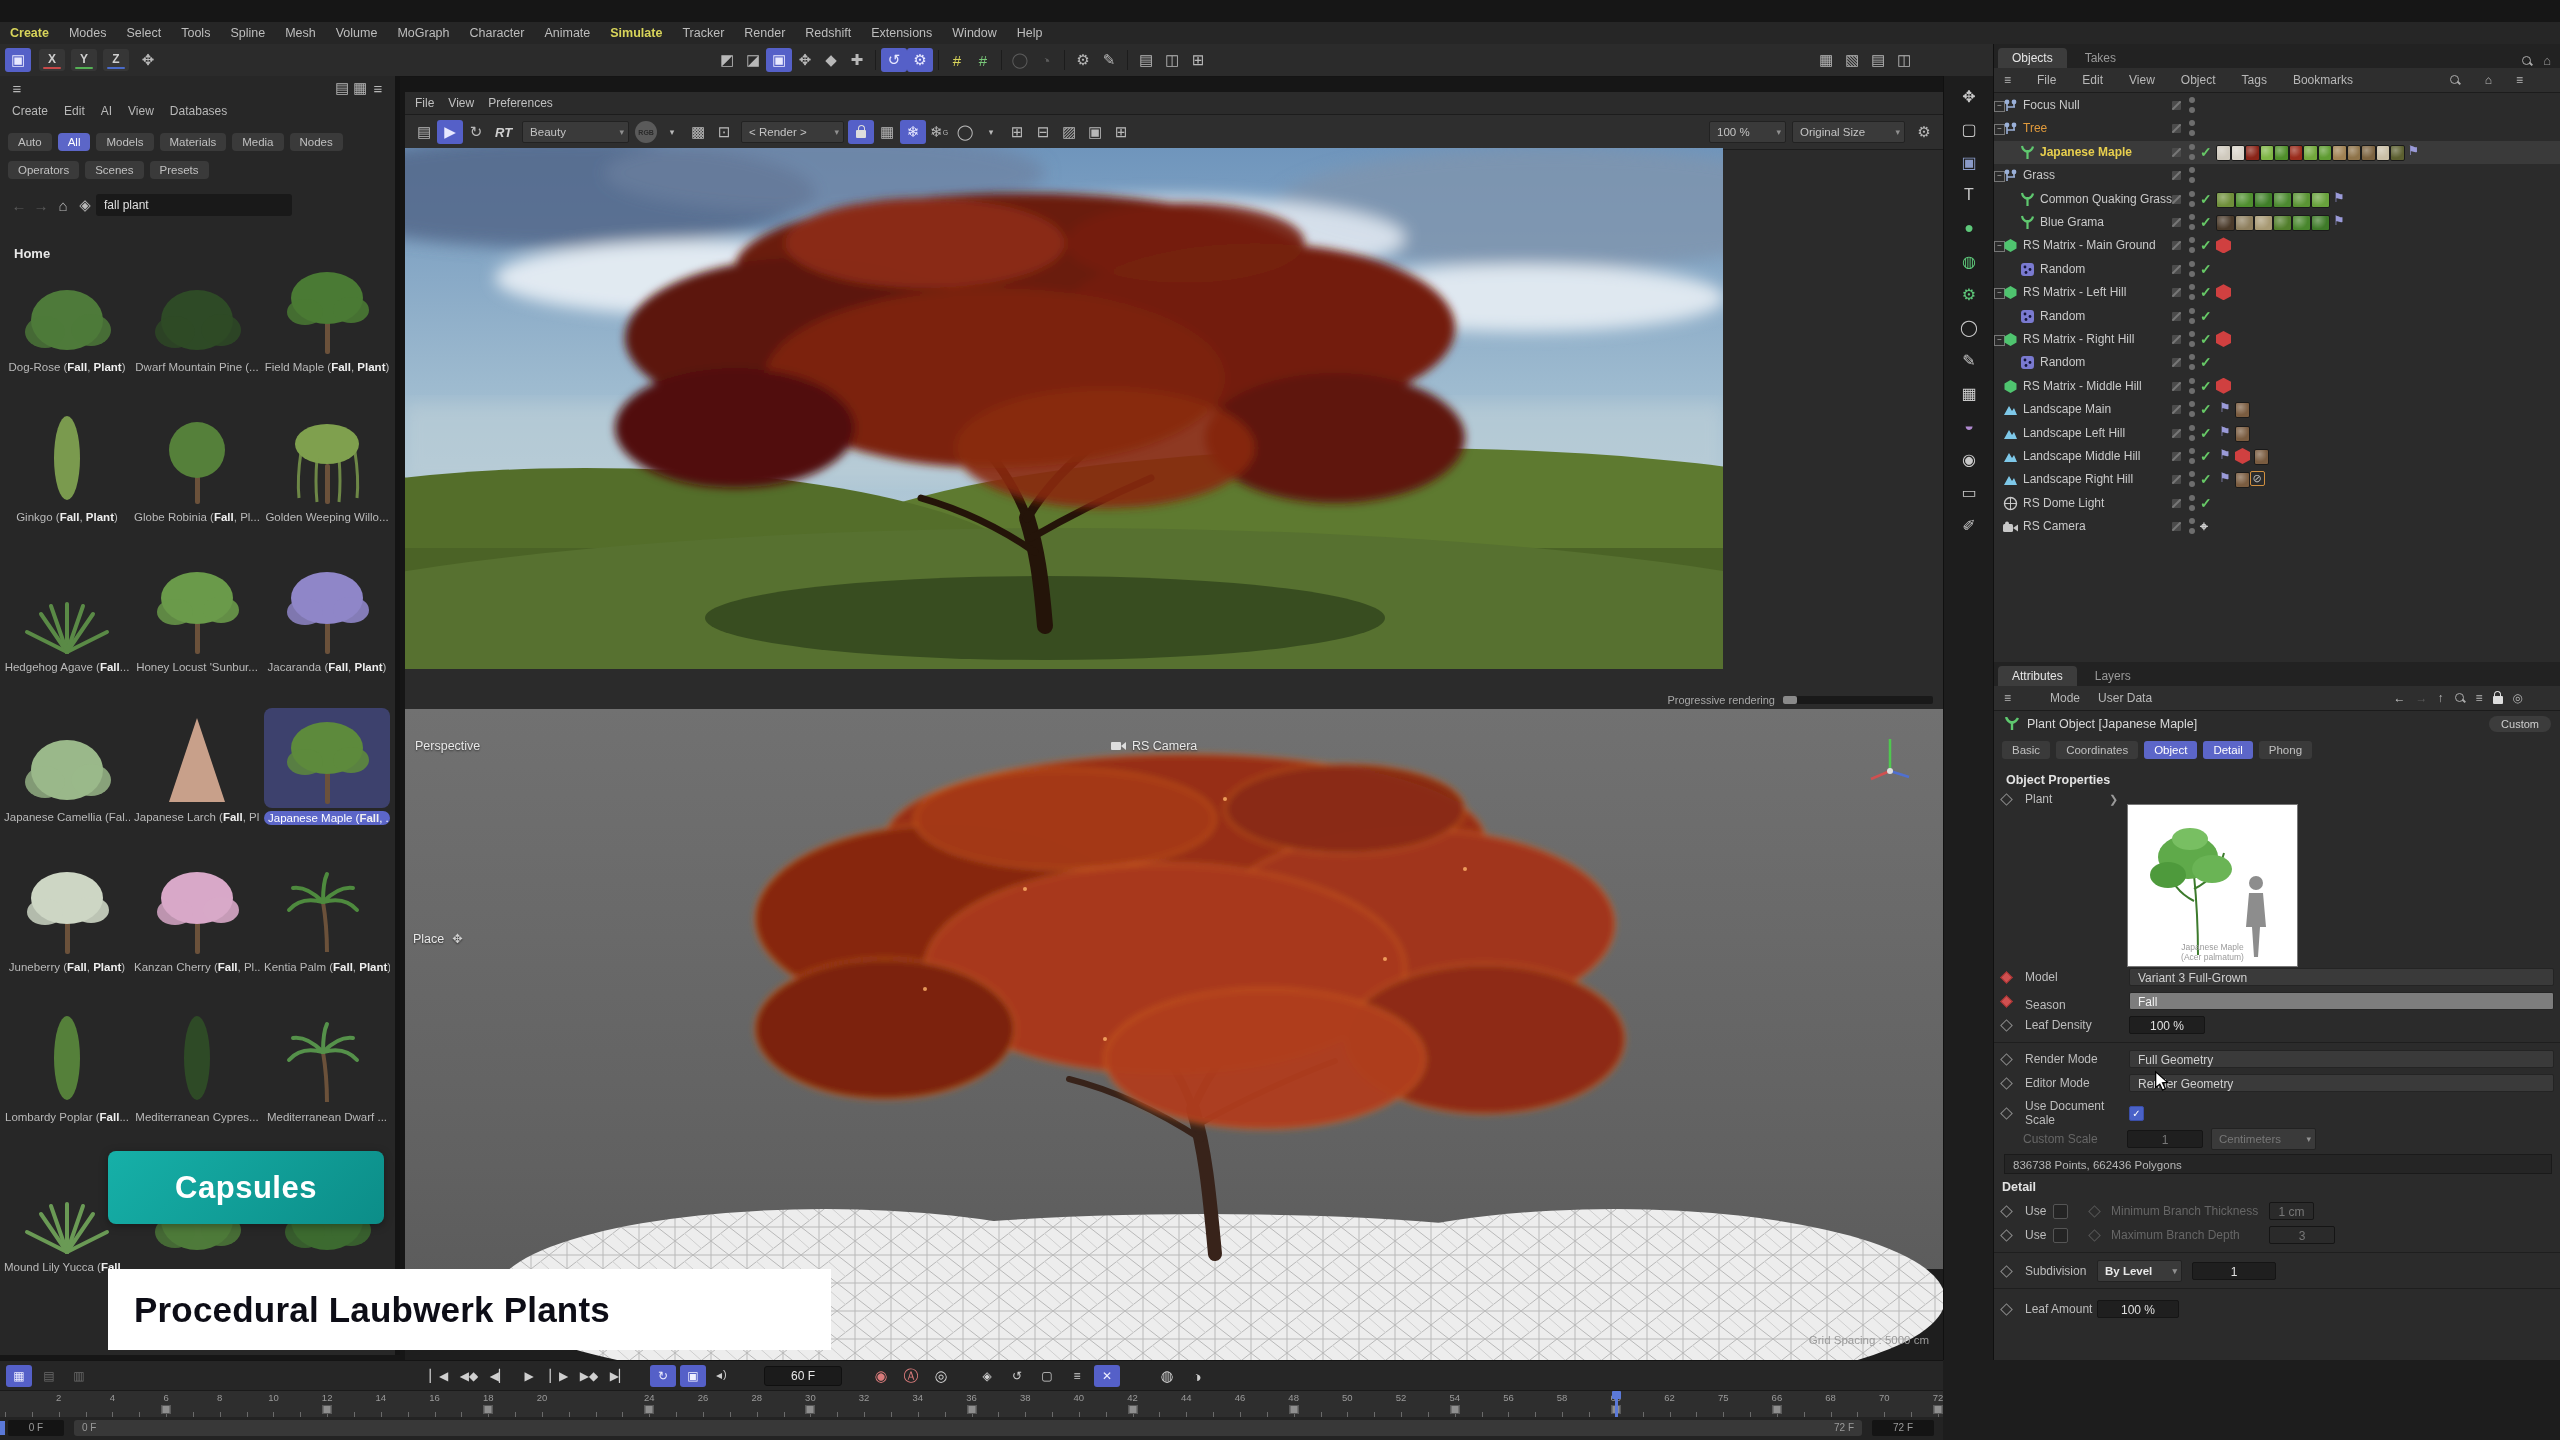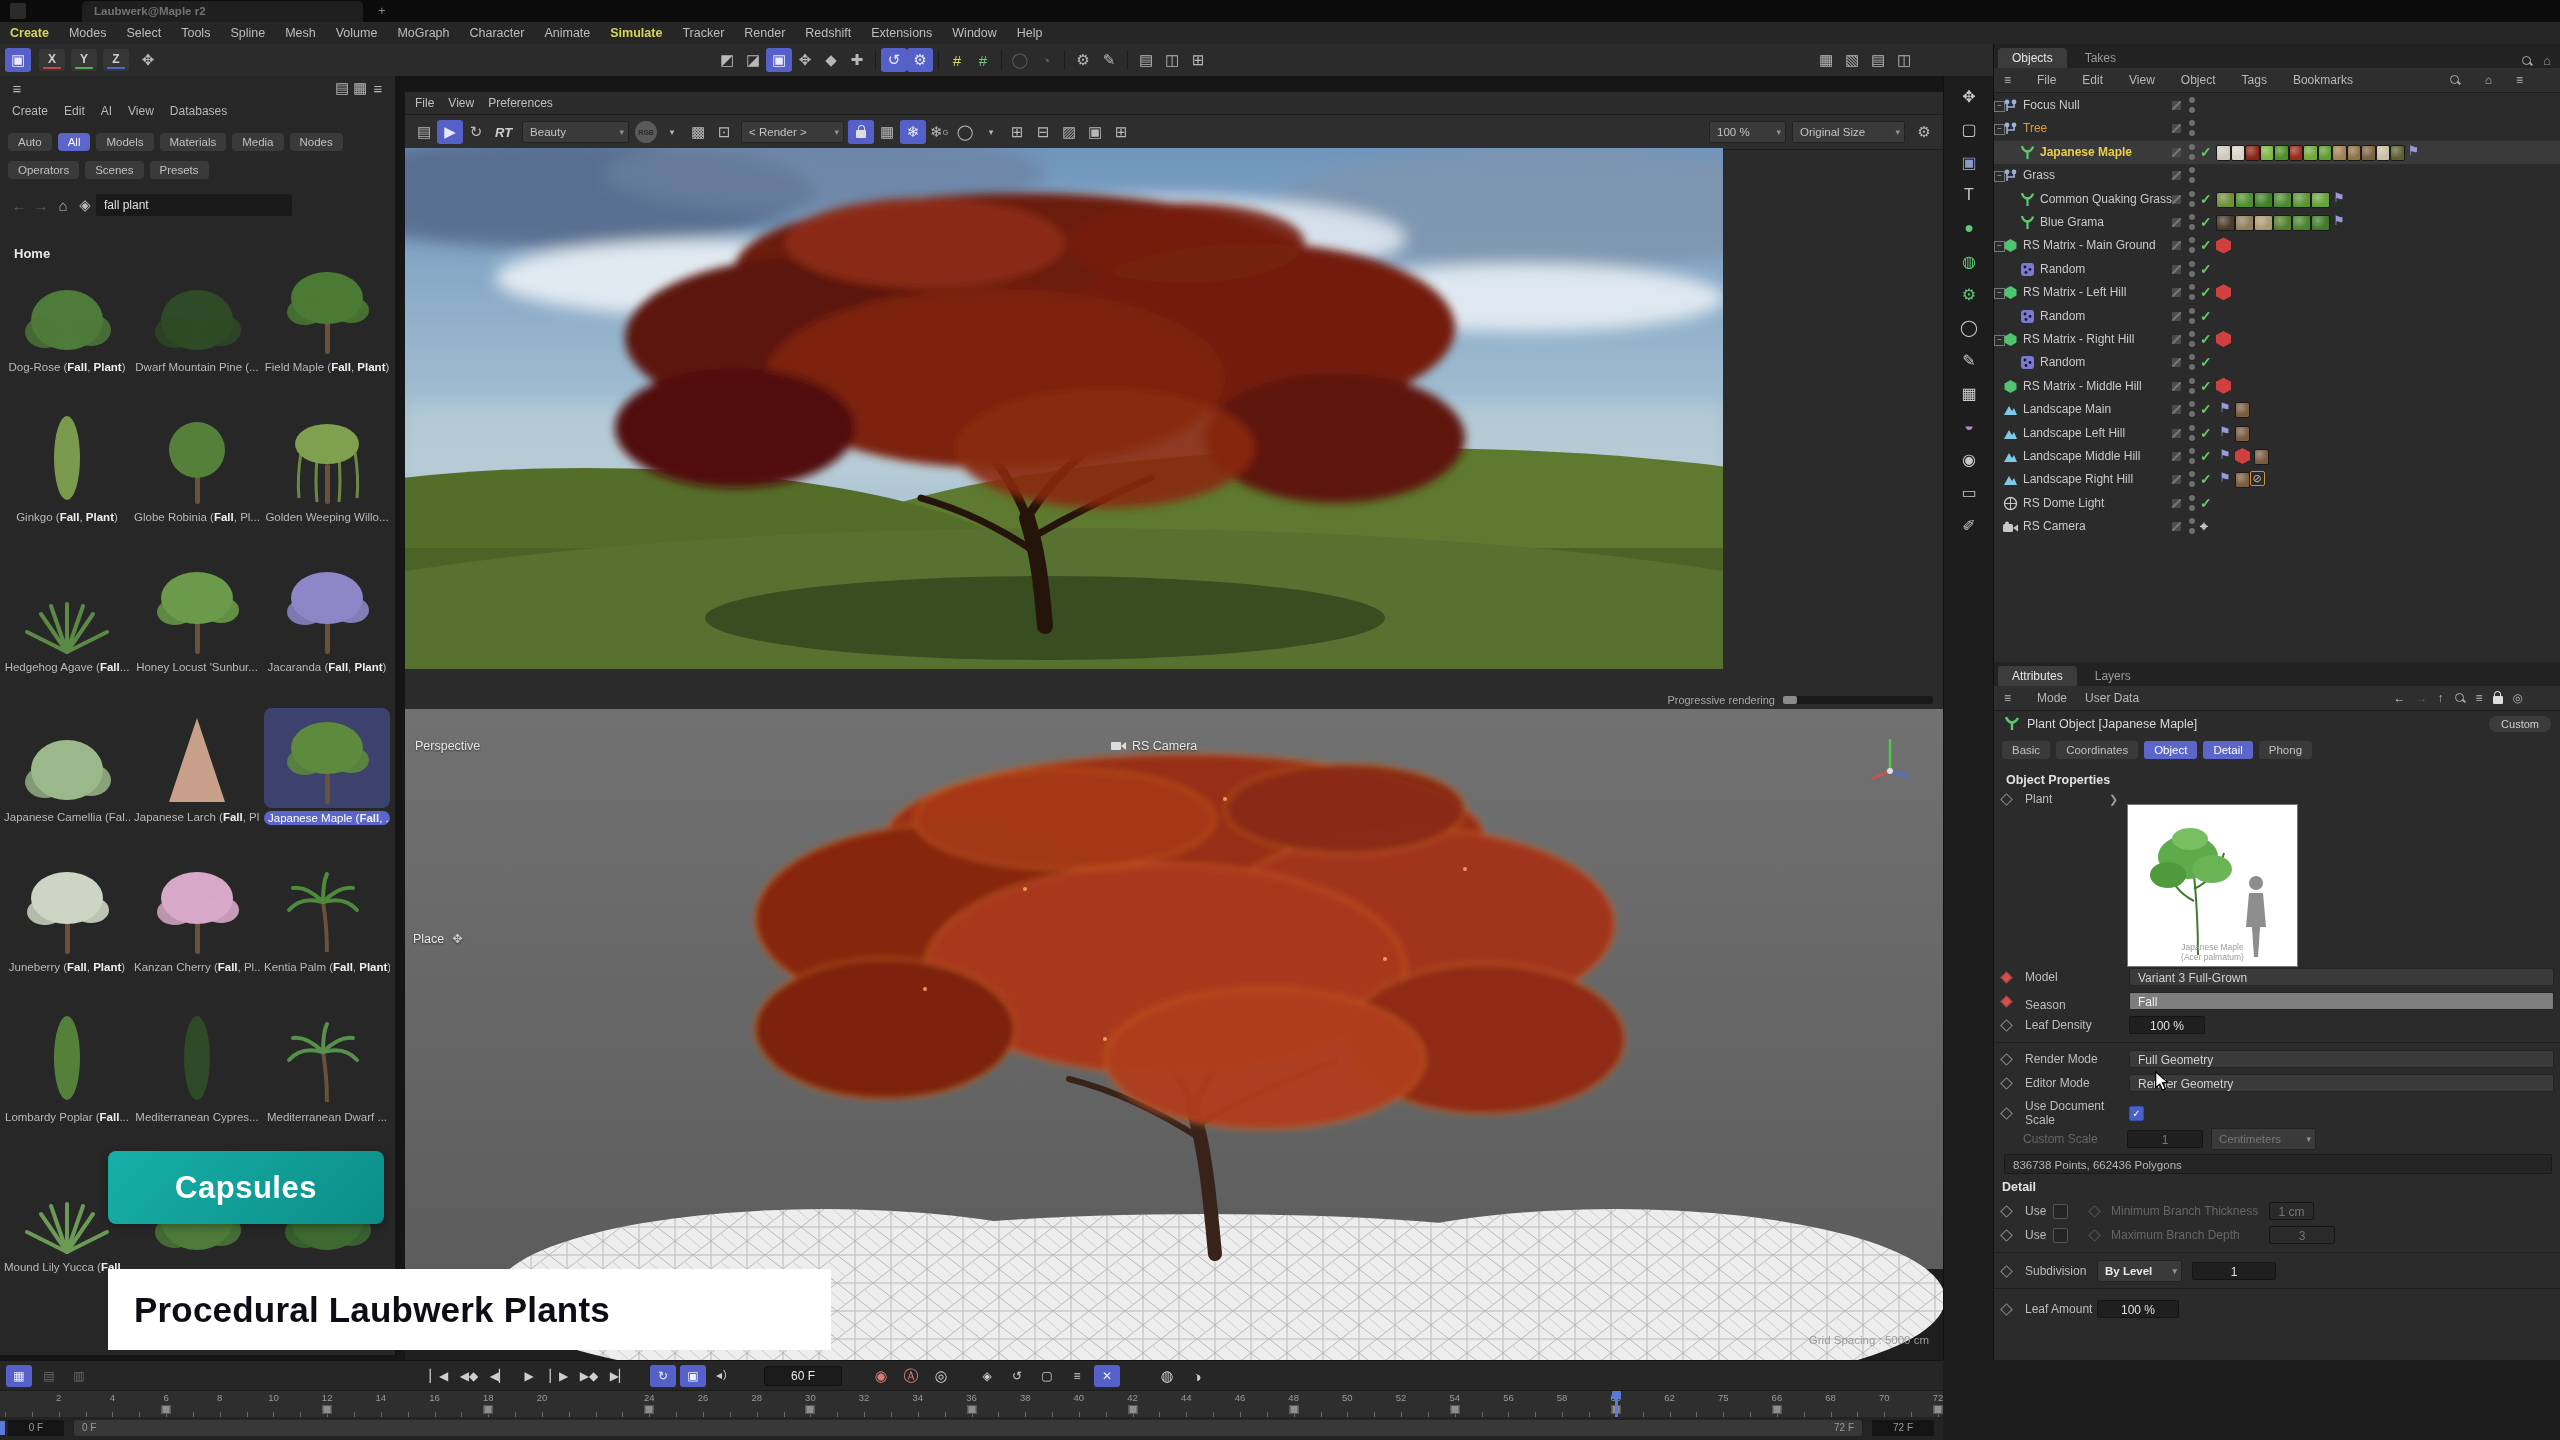--- a/index.html
+++ b/index.html
@@ -102,25 +102,20 @@
             color:#fff;font-size:31px;font-weight:bold;letter-spacing:.5px;box-shadow:0 2px 8px rgba(0,0,0,.35);}
   #lowerthird{left:108px;top:1269px;width:723px;height:81px;background:#fff;display:flex;align-items:center;
             padding-left:26px;box-sizing:border-box;color:#0d0d16;font-size:35px;font-weight:bold;letter-spacing:.2px;}
   #cursor{left:2152px;top:1070px;width:22px;height:22px;}
 </style>
 </head>
 <body>
 
 <div id="root">
 
-  <div class="abs" id="titlebar">
-    <div class="abs" style="left:10px;top:3px;width:16px;height:16px;background:#2a2a2a;border-radius:2px;"></div>
-    <div class="abs" id="doc-tab"><span style="opacity:.55">Laubwerk@Maple r2</span></div>
-    <div class="abs" style="left:378px;top:3px;color:#8a8a8a;font-size:13px;">+</div>
-  </div>
 
   <div class="abs row" id="menubar">
       <span class="mi hl">Create</span>
       <span class="mi">Modes</span>
       <span class="mi">Select</span>
       <span class="mi">Tools</span>
       <span class="mi">Spline</span>
       <span class="mi">Mesh</span>
       <span class="mi">Volume</span>
       <span class="mi">MoGraph</span>
@@ -900,21 +895,21 @@
       </div>
   </div>
 
   <div class="abs" id="attrpanel">
     <div class="ptabs">
       <span class="ptab active">Attributes</span>
       <span class="ptab">Layers</span>
     </div>
     <div class="pmenu" style="padding:0 10px;">
       <span>≡</span>
-      <span style="margin-left:12px;">Mode</span>
+      <span style="margin-left:25px;">Mode</span>
       <span style="margin-left:4px;">User Data</span>
       <span style="margin-left:auto" class="row">
         <span style="margin-right:10px;color:#cfcfcf;">←</span>
         <span style="margin-right:10px;color:#5a5a5a;">→</span>
         <span style="margin-right:10px;">↑</span>
         <span class="mag" style="margin-right:10px;"></span>
         <span style="margin-right:10px;">≡</span>
         <span class="lock" style="margin-right:10px;"></span>
         <span>◎</span>
       </span>

